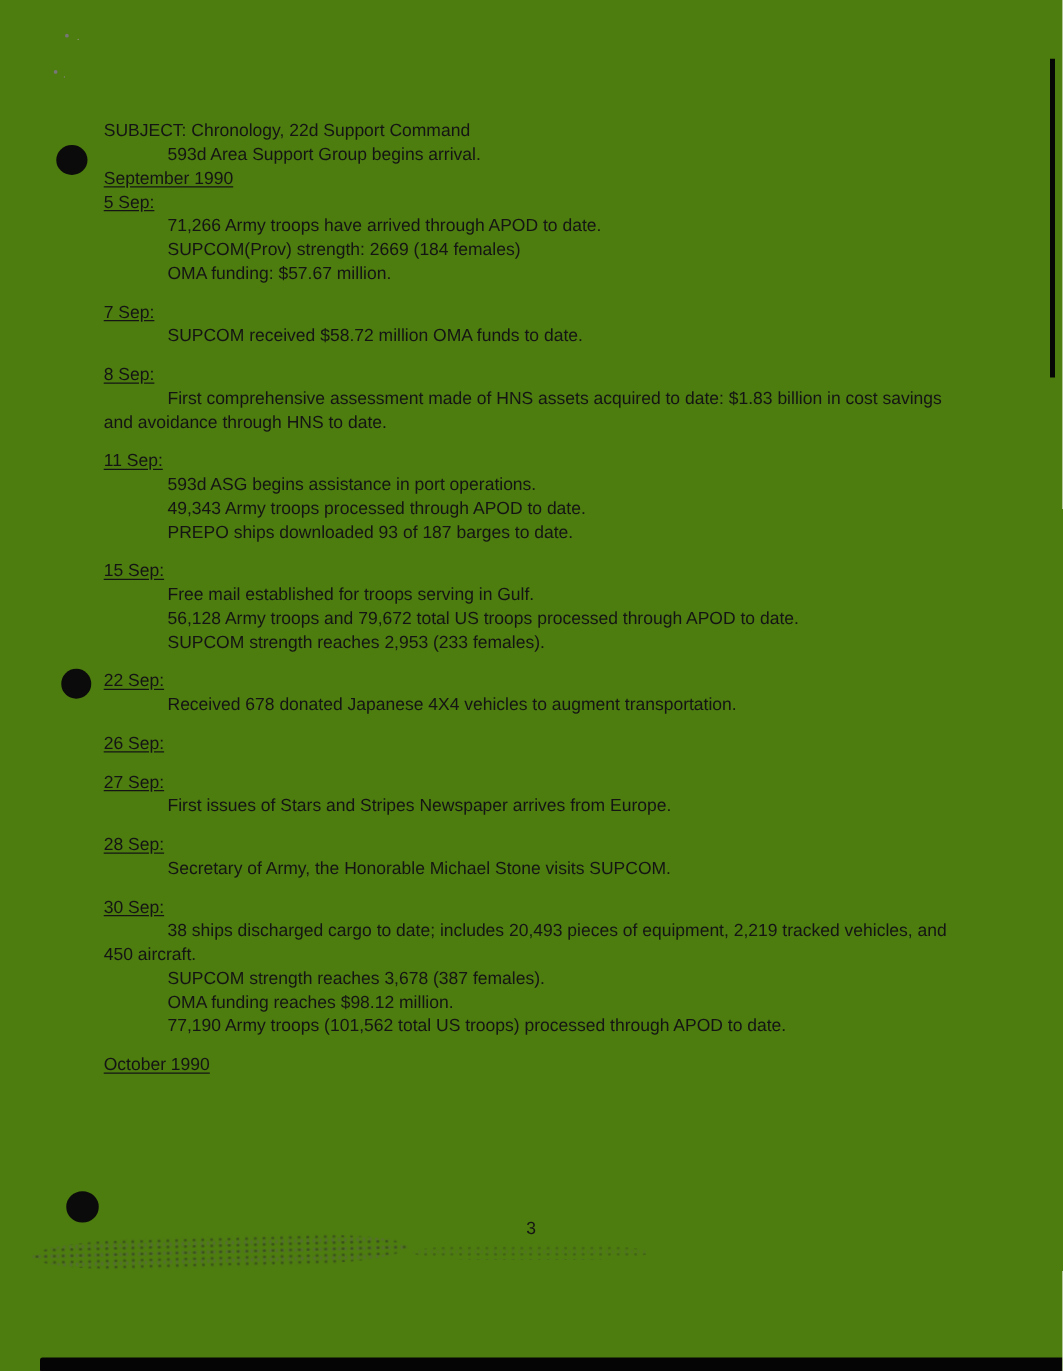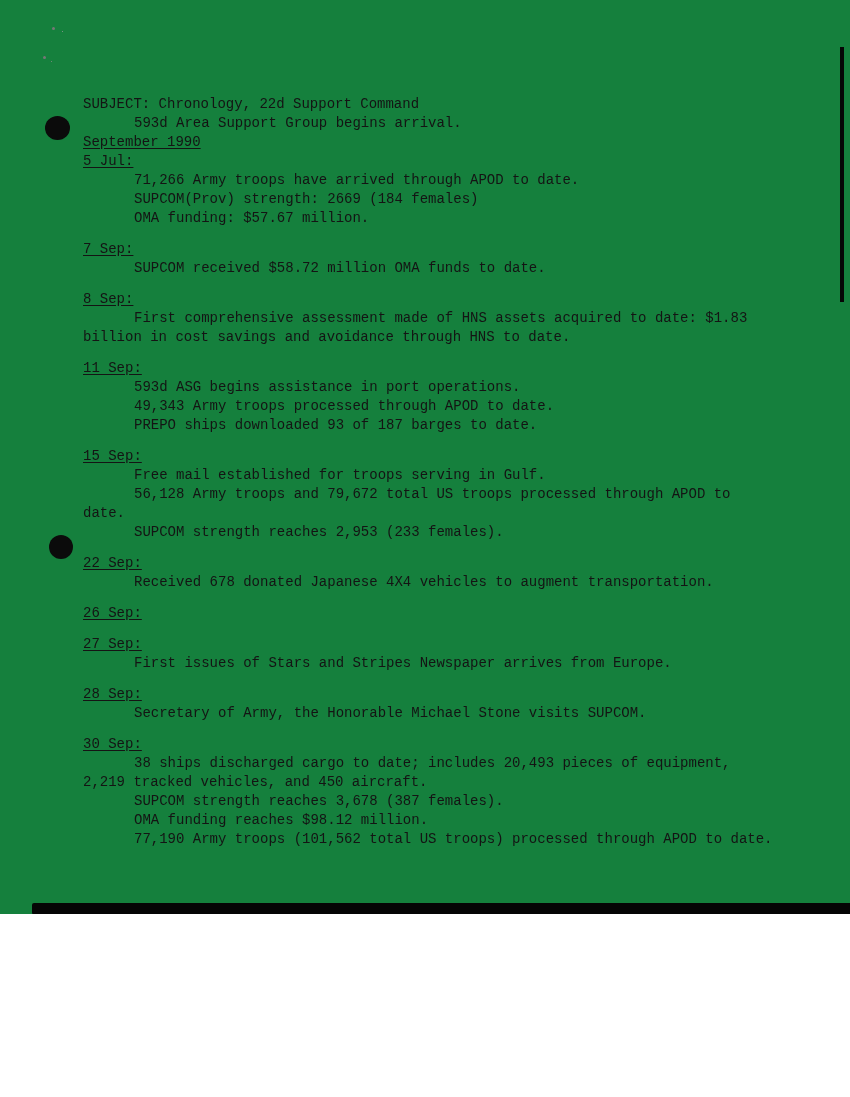--- a/index.html
+++ b/index.html
@@ -1,21 +1,21 @@
 <!DOCTYPE html>
 <html><head>
 <meta charset="utf-8">
 <style>
   html,body { margin:0; padding:0; background:#ffffff; }
   .page {
     position:relative;
-    width:850px; height:914px;
-    background:#15803d;
+    width:850px; height:1097px;
+    background:#4d7c0f;
     overflow:hidden;
-    font-family:Liberation Mono, monospace;
+    font-family:Liberation Sans, sans-serif;
     color:#141414;
   }
   .doc {
     position:absolute; left:83px; top:95px; width:692px;
     font-size:14px; line-height:19px;
   }
   .doc p { margin:0; }
   .subject { margin:0 0 15px 0; }
   .intro { margin:0 0 14px 0; text-indent:51px; }
   .sec-heading { margin:0 0 10px 0; }
@@ -74,21 +74,21 @@
 
   <div class="doc">
 
     <p class="subject">SUBJECT: Chronology, 22d Support Command</p>
 
     <p class="intro">593d Area Support Group begins arrival.</p>
 
     <p class="sec-heading"><span class="u">September 1990</span></p>
 
     <div class="entry">
-      <p><span class="u">5 Jul:</span></p>
+      <p><span class="u">5 Sep:</span></p>
       <p class="line">71,266 Army troops have arrived through APOD to date.</p>
       <p class="line">SUPCOM(Prov) strength: 2669 (184 females)</p>
       <p class="line">OMA funding: $57.67 million.</p>
     </div>
 
     <div class="entry">
       <p><span class="u">7 Sep:</span></p>
       <p class="line">SUPCOM received $58.72 million OMA funds to date.</p>
     </div>
 
@@ -131,18 +131,19 @@
     </div>
 
     <div class="entry">
       <p><span class="u">30 Sep:</span></p>
       <p class="line">38 ships discharged cargo to date; includes 20,493 pieces of equipment, 2,219 tracked vehicles, and 450 aircraft.</p>
       <p class="line">SUPCOM strength reaches 3,678 (387 females).</p>
       <p class="line">OMA funding reaches $98.12 million.</p>
       <p class="line">77,190 Army troops (101,562 total US troops) processed through APOD to date.</p>
     </div>
 
+    <p class="sec-heading oct"><span class="u">October 1990</span></p>
 
   </div>
 
   <div class="page-number">3</div>
 
 </div>
 
 </body></html>

